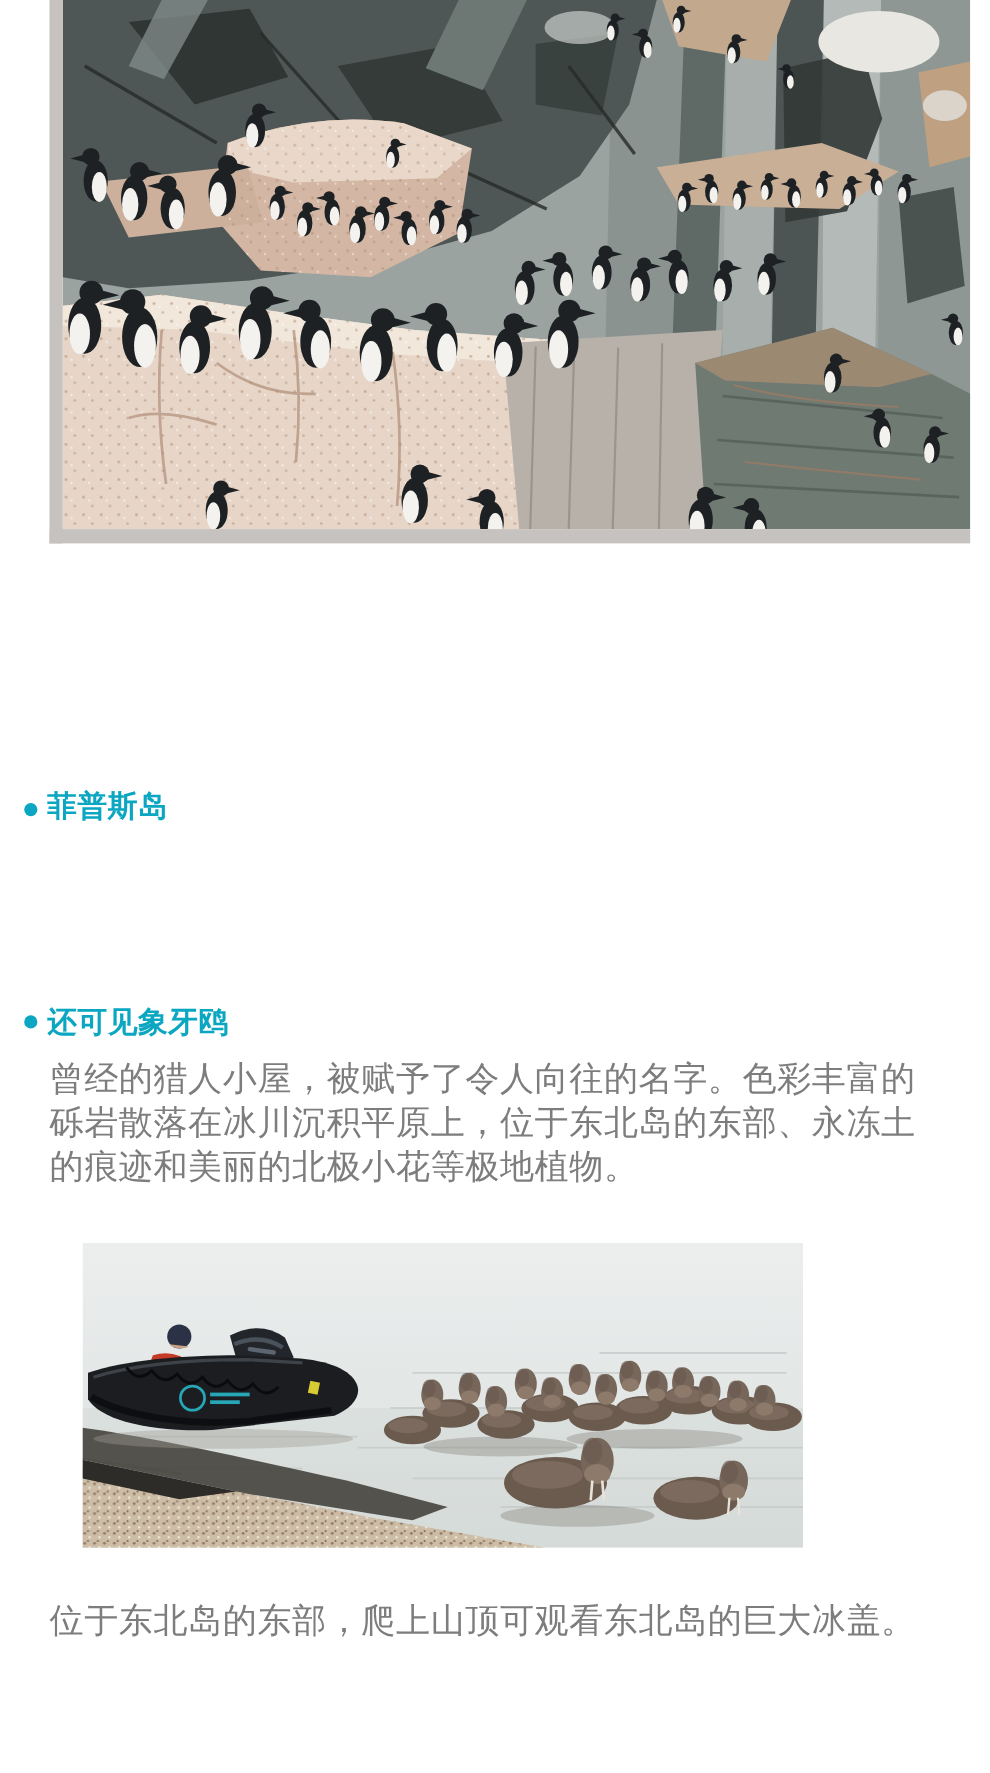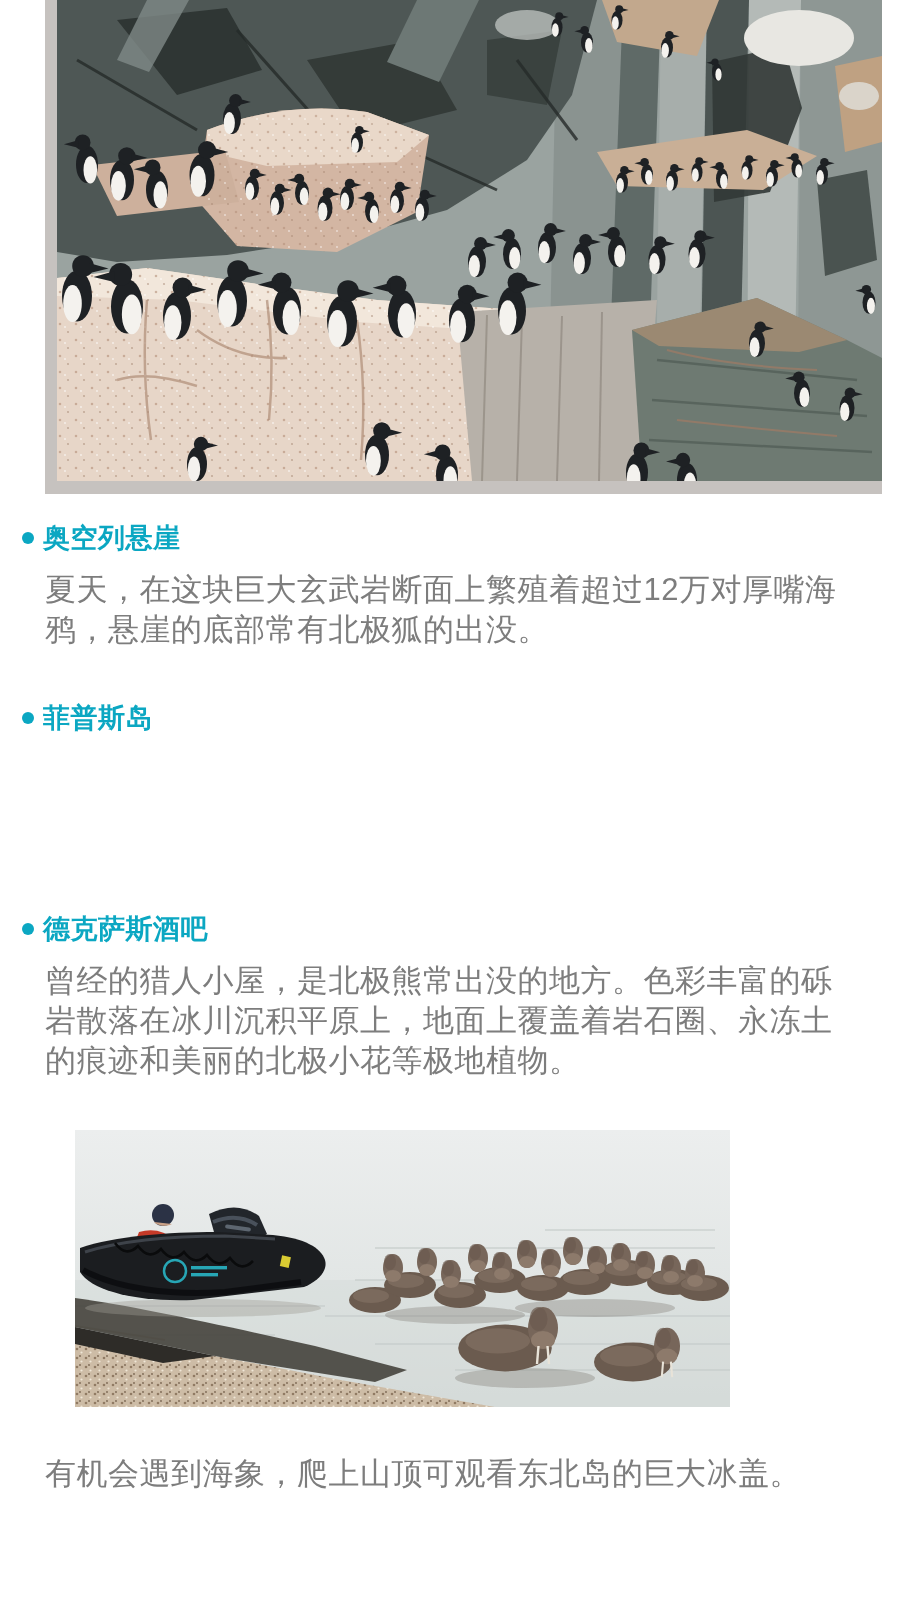--- a/index.html
+++ b/index.html
@@ -17,21 +17,21 @@
 
   
   .section{position:absolute;left:22px;width:840px;}
   .sec-head{display:flex;align-items:center;}
   .bullet{width:12px;height:12px;border-radius:50%;background:var(--accent,#0ba7c2);
         margin-right:9px;flex:0 0 auto;}
   .sec-title{margin:0;font-size:27px;line-height:34px;font-weight:bold;
         color:var(--accent,#0ba7c2);letter-spacing:0.5px;}
   .sec-body{margin:15px 0 0 23px;width:813px;font-size:31px;line-height:40px;
         color:var(--body-text,#7d7d7d);letter-spacing:0.5px;}
-  .s1{top:521px;} .s2{top:701px;} .s3{top:912px;} .s4{top:1439px;}
+  .s1{top:521px;} .s2{top:719px;font-family:Liberation Mono, monospace;} .s3{top:912px;} .s4{top:1439px;}
 </style>
 </head>
 <body>
 
 <div class="page">
 
   <div class="photo1-frame">
     <svg width="825" height="481" viewBox="0 0 825 481" preserveAspectRatio="none" role="img" aria-label="布满厚嘴海鸦的玄武岩悬崖">
       <defs>
         <g id="birdshape">
@@ -164,41 +164,34 @@
           <use href="#birdshape" transform="translate(812,300) scale(-1.3,1.3)"></use>
           <use href="#birdshape" transform="translate(140,460) scale(2,2)"></use>
           <use href="#birdshape" transform="translate(320,450) scale(2.4,2.4)"></use>
           <use href="#birdshape" transform="translate(390,470) scale(-2.2,2.2)"></use>
           <use href="#birdshape" transform="translate(580,468) scale(2.2,2.2)"></use>
           <use href="#birdshape" transform="translate(630,476) scale(-2,2)"></use>
         </g>
     </svg>
   </div>
 
-  <div class="section s1">
-    <div class="sec-head">
-      <span class="bullet"></span>
-      <h2 class="sec-title">奥空列悬崖</h2>
-    </div>
-    <p class="sec-body">夏天，在这块巨大玄武岩断面上繁殖着超过12万对厚嘴海鸦，悬崖的底部常有北极狐的出没。</p>
-  </div>
 
   <div class="section s2">
     <div class="sec-head">
       <span class="bullet"></span>
       <h2 class="sec-title">菲普斯岛</h2>
     </div>
   </div>
 
   <div class="section s3">
     <div class="sec-head">
       <span class="bullet"></span>
-      <h2 class="sec-title">德克萨斯酒吧</h2>
+      <h2 class="sec-title">还可见象牙鸥</h2>
     </div>
-    <p class="sec-body">曾经的猎人小屋，是北极熊常出没的地方。色彩丰富的砾岩散落在冰川沉积平原上，地面上覆盖着岩石圈、永冻土的痕迹和美丽的北极小花等极地植物。</p>
+    <p class="sec-body">曾经的猎人小屋，被赋予了令人向往的名字。色彩丰富的砾岩散落在冰川沉积平原上，位于东北岛的东部、永冻土的痕迹和美丽的北极小花等极地植物。</p>
   </div>
 
   <div class="photo2">
     <svg width="655" height="277" viewBox="0 0 655 277" preserveAspectRatio="none" role="img" aria-label="冲锋舟与水中的海象群">
       <defs>
         <linearGradient id="sea" x1="0" y1="0" x2="0" y2="1">
           <stop offset="0" stop-color="#eceeee"></stop>
           <stop offset="0.55" stop-color="#e2e6e5"></stop>
           <stop offset="1" stop-color="#d7dcda"></stop>
         </linearGradient>
@@ -307,16 +300,16 @@
         <path d="M40,113 q11,15 23,3 q11,15 23,3 q11,15 23,3 q11,15 23,3 q11,15 23,3 q11,15 23,3" stroke="#0a0b0c" stroke-width="2.6" fill="none"></path>
         <circle cx="100" cy="141" r="11" fill="none" stroke="#27a6b5" stroke-width="2.5"></circle>
         <rect x="116" y="136" width="36" height="3.4" fill="#27a6b5"></rect>
         <rect x="116" y="143" width="27" height="3.4" fill="#27a6b5"></rect>
         <rect x="206" y="126" width="9" height="11" fill="#d9cb32" transform="rotate(12 210 131)"></rect>
       </g>
     </svg>
   </div>
 
   <div class="section s4">
-    <p class="sec-body">有机会遇到海象，爬上山顶可观看东北岛的巨大冰盖。</p>
+    <p class="sec-body">位于东北岛的东部，爬上山顶可观看东北岛的巨大冰盖。</p>
   </div>
 
 </div>
 
 </body></html>

